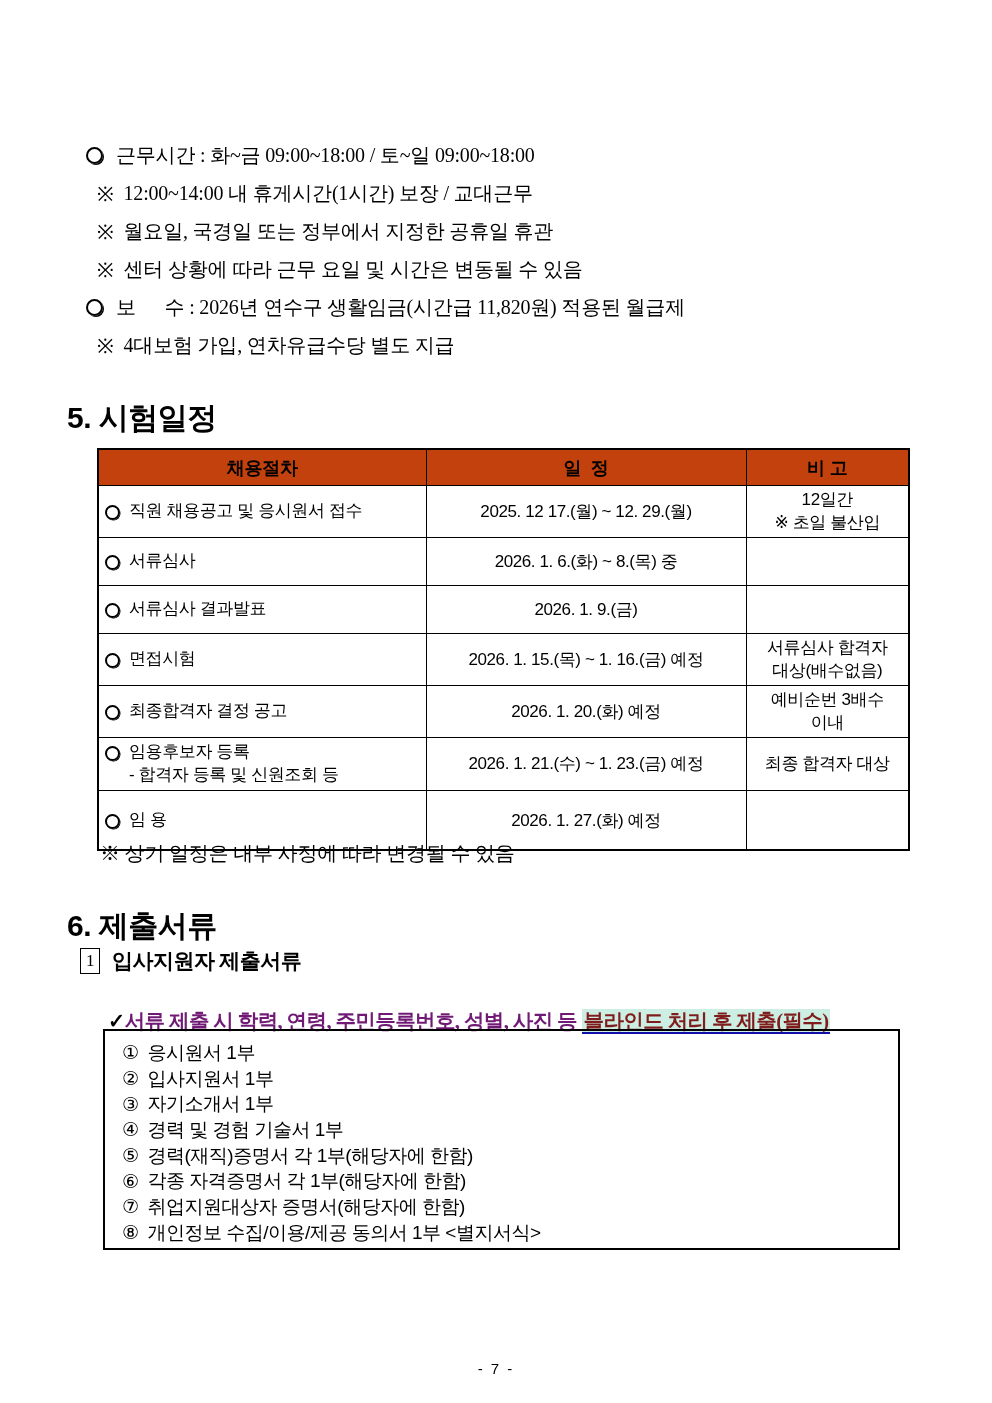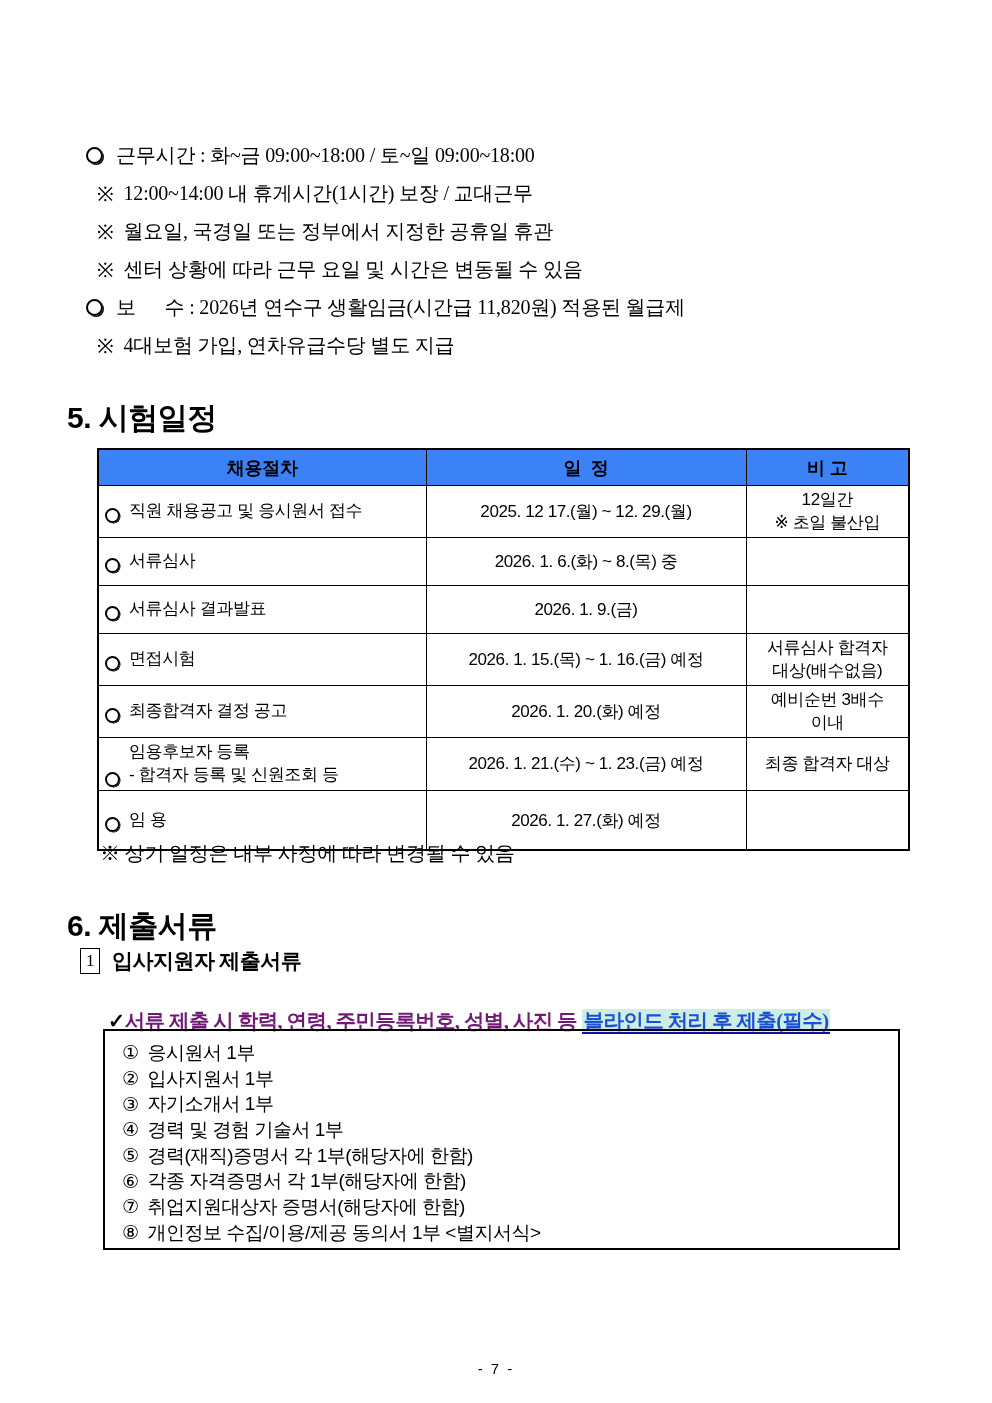--- a/index.html
+++ b/index.html
@@ -33,45 +33,45 @@
 
   
   table.schedule {
     position:absolute; top:420px; left:97px; width:811px;
     border-collapse:collapse; border:2px solid #000;
     font-family:"Liberation Sans","DejaVu Sans",sans-serif;
     table-layout:fixed;
   }
   table.schedule th, table.schedule td { border:1px solid #000; overflow:hidden; }
   table.schedule th {
-    background:#3b82f6; height:33px; font-size:18px; font-weight:700;
+    background:#c2410c; height:33px; font-size:18px; font-weight:700;
     text-align:center; white-space:pre-wrap; letter-spacing:-0.2px;
   }
   table.schedule td { font-size:17px; letter-spacing:-0.4px; padding:3px 6px; }
   td.proc { text-align:left; padding-left:11px; }
-  .proc-inner { display:flex; align-items:flex-end; }
+  .proc-inner { display:flex; align-items:flex-start; }
   .proc-inner .circle-bullet { width:11px; height:11px; border-width:2px; margin-top:5px; margin-right:9px; box-shadow:1px 1px 0 -0.5px #000; }
   .proc-text { white-space:pre-line; line-height:1.35; }
   td.date { text-align:center; white-space:pre-wrap; }
   td.remark { text-align:center; font-size:16.5px; white-space:pre-line; line-height:1.3; padding:2px 3px; }
 
   .table-note { position:absolute; top:812px; left:100px; font-size:20px; letter-spacing:-0.2px; }
 
   
   .sub-head { position:absolute; top:919px; left:80px; font-size:21px; font-weight:700; letter-spacing:-0.5px; display:flex; align-items:center; }
   .boxed-num {
     display:inline-flex; align-items:center; justify-content:center;
     width:18px; height:24px; border:1.5px solid #000; font-size:17px; font-weight:400;
     margin-right:12px; flex:0 0 auto;
   }
   .blind-line { position:absolute; top:956px; left:90px; font-size:20.5px; font-weight:700; letter-spacing:-0.6px; white-space:pre-wrap; }
   .blind-check { color:#000; }
   .blind-text { color:#701a75; }
   .blind-highlight {
-    color:#1d4ed8; background:#cdeee2; border-bottom:2.5px solid #0f0fa8; padding:1px 2px 0 2px;
+    color:#7f1d1d; background:#cdeee2; border-bottom:2.5px solid #0f0fa8; padding:1px 2px 0 2px;
   }
 
   .doc-box {
     position:absolute; top:1001px; left:103px; width:797px; height:221px;
     box-sizing:border-box; border:2px solid #000; padding:9px 10px 0 17px;
     font-family:"Liberation Sans","DejaVu Sans",sans-serif;
   }
   .doc-item { display:flex; align-items:center; height:25.7px; font-size:19px; letter-spacing:-0.5px; }
   .doc-item .doc-num { margin-right:9px; flex:0 0 auto; }
   .doc-item .doc-text { white-space:pre-wrap; }

